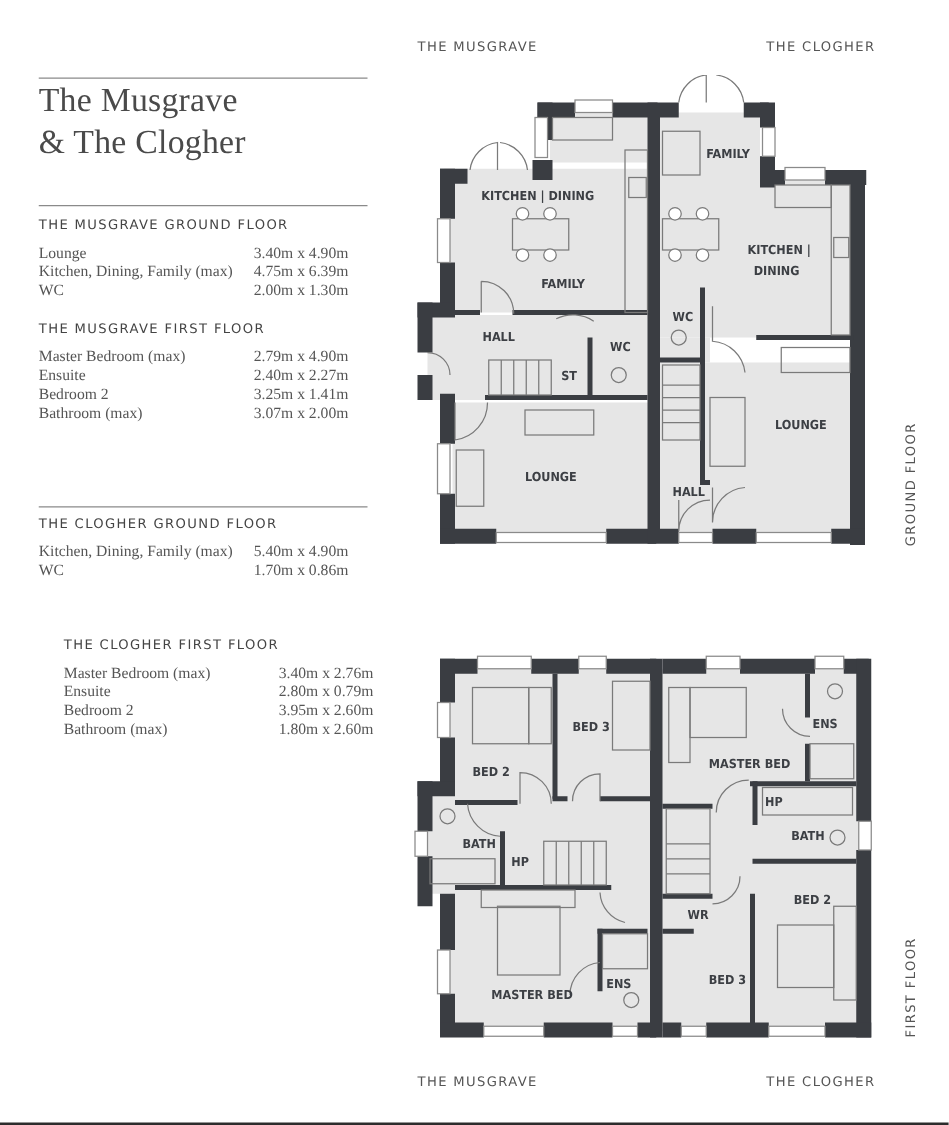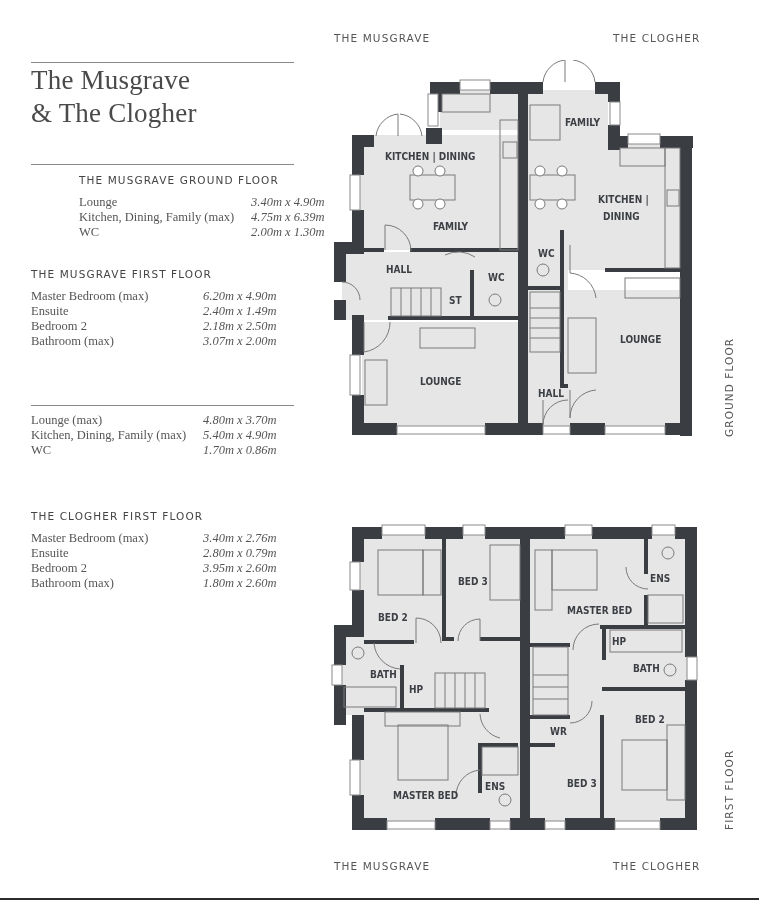--- a/index.html
+++ b/index.html
@@ -5,93 +5,90 @@
   html, body { margin: 0; padding: 0; background: #ffffff; }
   body { width: 759px; height: 900px; position: relative; overflow: hidden; font-family: "Liberation Sans", sans-serif; }
 
   
   .rule { position: absolute; left: 31px; width: 263px; height: 1px; background: #8a8a8a; }
   .title { position: absolute; left: 31px; top: 64px; font-family: "Liberation Serif", "DejaVu Serif", serif; font-size: 27px; line-height: 33px; color: #4a4a4a; letter-spacing: 0.2px; }
   .section { position: absolute; left: 31px; width: 263px; }
   .section-heading { font-family: "DejaVu Sans", sans-serif; font-size: 10.5px; letter-spacing: 1.1px; color: #444; margin: 0 0 9px 0; font-weight: normal; }
   .row { display: flex; font-family: "Liberation Serif", serif; font-size: 12.5px; line-height: 15px; color: #555; }
   .row .room { width: 172px; }
-  .row .dim { flex: 1; font-style: italic; }
+  .row .dim { flex: 1; }
 
   
   .plan-label { position: absolute; font-family: "DejaVu Sans", sans-serif; font-size: 10.5px; letter-spacing: 1.1px; color: #555; }
   .vert-label { position: absolute; font-family: "DejaVu Sans", sans-serif; font-size: 10.5px; letter-spacing: 1.1px; color: #555; transform: rotate(-90deg); transform-origin: left top; white-space: nowrap; }
   svg.plan { position: absolute; }
   .room-label { font-family: "DejaVu Sans Condensed", "DejaVu Sans", sans-serif; font-size: 10px; font-weight: bold; fill: #3c3f44; }
   .bottom-line { position: absolute; left: 0; right: 0; bottom: 0; height: 2px; background: #2c2c2c; }
 </style>
 </head>
 <body>
 
 <div class="rule" style="top:62px;"></div>
 <div class="title">
   <div>The Musgrave</div>
   <div>&amp; The Clogher</div>
 </div>
 <div class="rule" style="top:164px;"></div>
 
-<div class="section" style="top:174px;margin-left:48px;">
+<div class="section" style="top:174px;">
   <div class="section-heading">THE MUSGRAVE GROUND FLOOR</div>
   <div class="row">
       <span class="room">Lounge</span>
       <span class="dim">3.40m x 4.90m</span>
     </div>
   <div class="row">
       <span class="room">Kitchen, Dining, Family (max)</span>
       <span class="dim">4.75m x 6.39m</span>
     </div>
   <div class="row">
       <span class="room">WC</span>
       <span class="dim">2.00m x 1.30m</span>
     </div>
 </div>
 
-<div class="section" style="top:268px;">
+<div class="section" style="top:257px;">
   <div class="section-heading">THE MUSGRAVE FIRST FLOOR</div>
   <div class="row">
       <span class="room">Master Bedroom (max)</span>
-      <span class="dim">6.20m x 4.90m</span>
+      <span class="dim">2.79m x 4.90m</span>
     </div>
   <div class="row">
       <span class="room">Ensuite</span>
-      <span class="dim">2.40m x 1.49m</span>
+      <span class="dim">2.40m x 2.27m</span>
     </div>
   <div class="row">
       <span class="room">Bedroom 2</span>
-      <span class="dim">2.18m x 2.50m</span>
+      <span class="dim">3.25m x 1.41m</span>
     </div>
   <div class="row">
       <span class="room">Bathroom (max)</span>
       <span class="dim">3.07m x 2.00m</span>
     </div>
 </div>
 
 <div class="rule" style="top:405px;"></div>
 
 <div class="section" style="top:413px;">
-  <div class="row">
-      <span class="room">Lounge (max)</span>
-      <span class="dim">4.80m x 3.70m</span>
-    </div>
+  <div class="section-heading">THE CLOGHER GROUND FLOOR</div>
   <div class="row">
       <span class="room">Kitchen, Dining, Family (max)</span>
       <span class="dim">5.40m x 4.90m</span>
     </div>
   <div class="row">
       <span class="room">WC</span>
       <span class="dim">1.70m x 0.86m</span>
     </div>
 </div>
 
-<div class="section" style="top:510px;">
+<div class="section" style="top:510px;margin-left:20px;">
   <div class="section-heading">THE CLOGHER FIRST FLOOR</div>
   <div class="row">
       <span class="room">Master Bedroom (max)</span>
       <span class="dim">3.40m x 2.76m</span>
     </div>
   <div class="row">
       <span class="room">Ensuite</span>
       <span class="dim">2.80m x 0.79m</span>
     </div>
   <div class="row">

